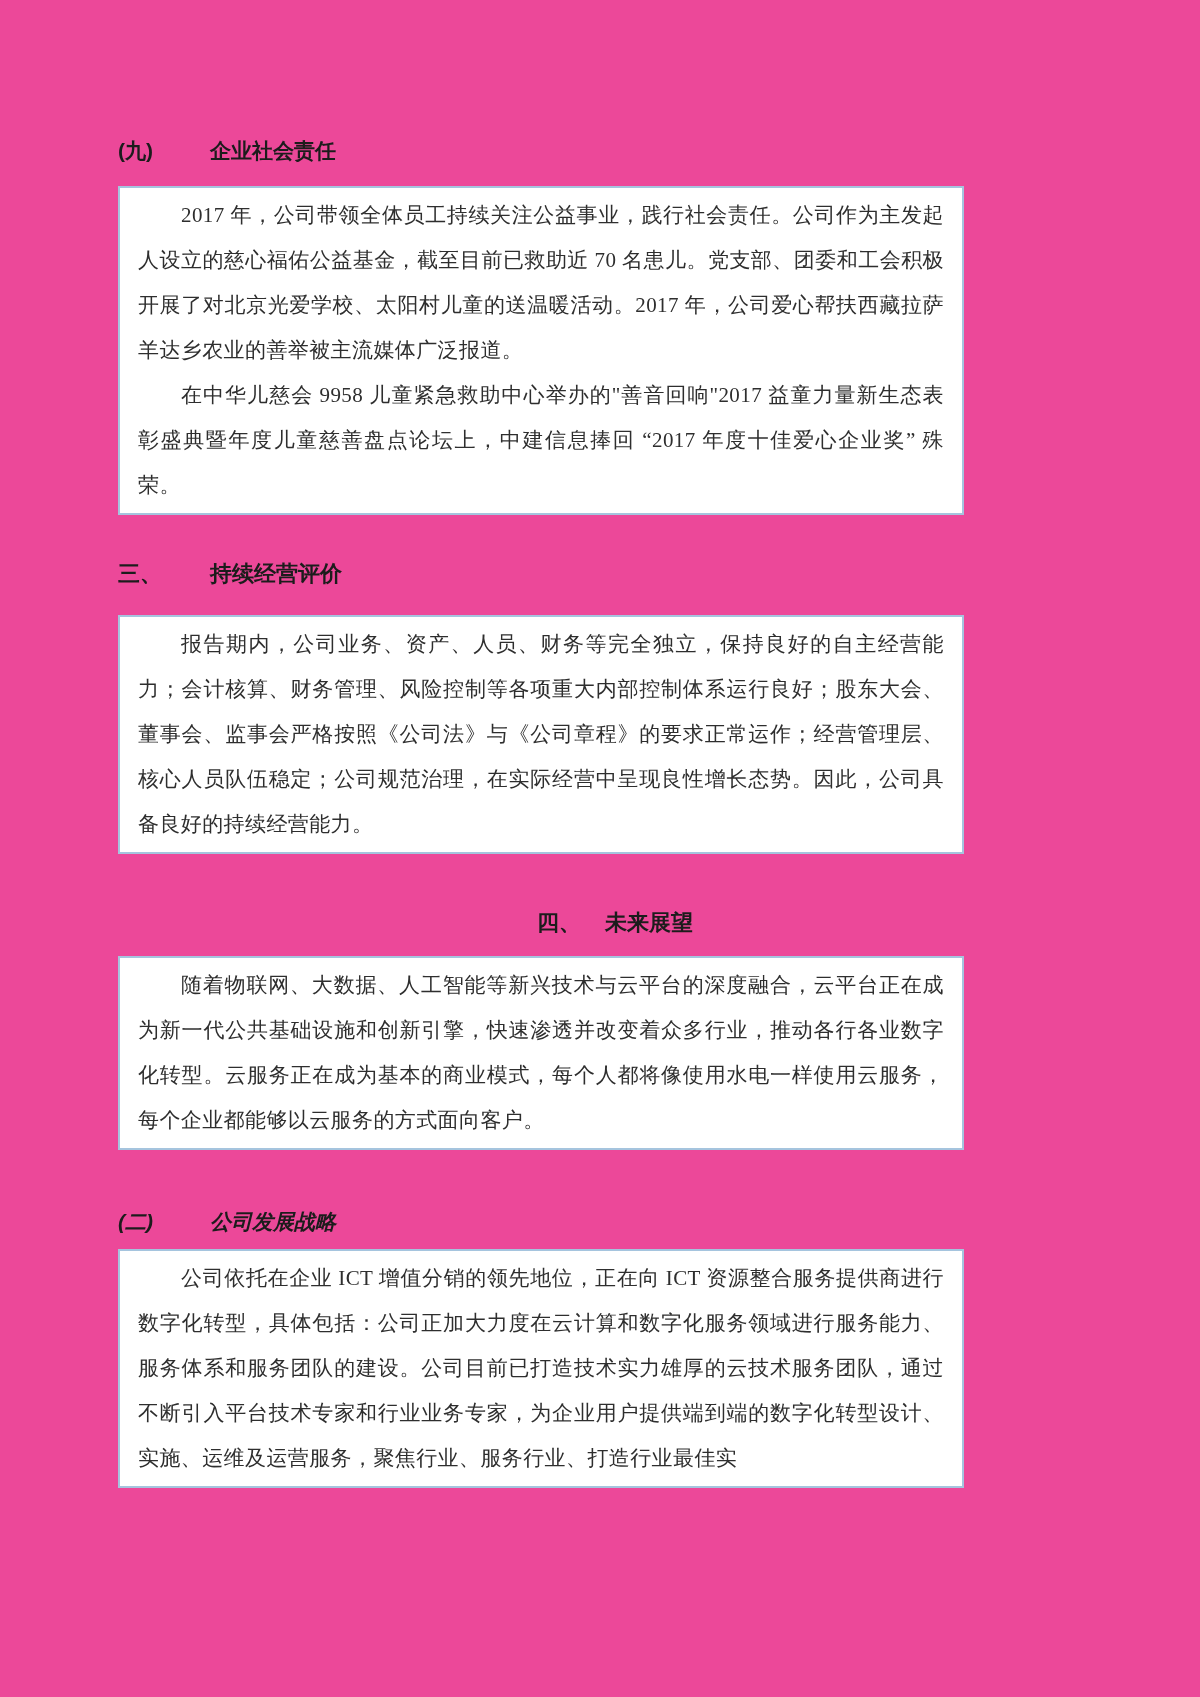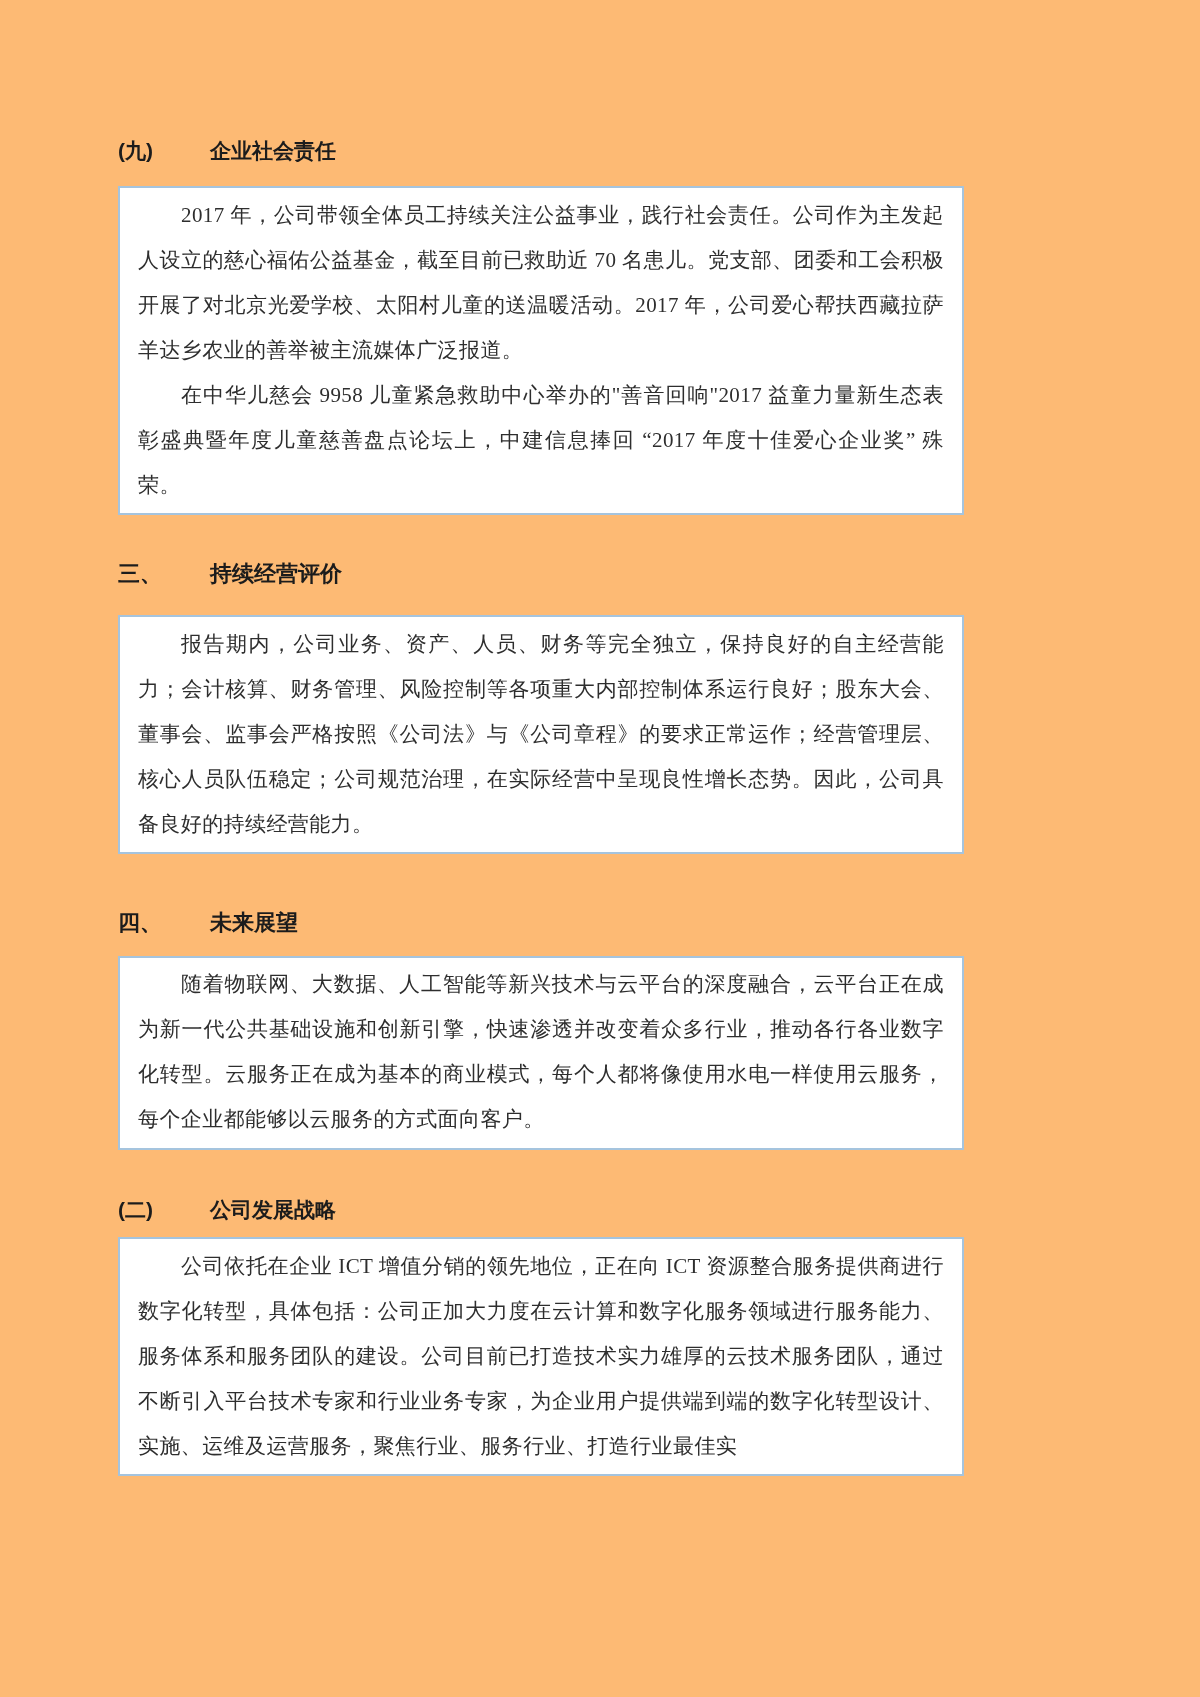--- a/index.html
+++ b/index.html
@@ -2,21 +2,21 @@
 <html><head>
 <meta charset="utf-8">
 <style>
   * { margin: 0; padding: 0; box-sizing: border-box; }
   html, body { background: #ffffff; }
   .page {
     position: relative;
     width: 1200px;
     height: 1697px;
     margin: 0 auto;
-    background: #fdba74;
+    background: #ec4899;
     padding: 136px 112px 0 118px;
     font-family: "Liberation Serif", "DejaVu Serif", serif;
     color: #303030;
     overflow: hidden;
   }
   .heading {
     font-family: "Liberation Sans", "DejaVu Sans", sans-serif;
     font-weight: bold;
     color: #1c1c1c;
     white-space: nowrap;
@@ -35,24 +35,24 @@
     line-height: 45px;
     text-align: justify;
     text-indent: 43px;
     letter-spacing: 0.4px;
     color: #2e2e2e;
   }
   
   .mt-box1 { margin-top: 20px; }
   .mt-h3   { margin-top: 42px; }
   .mt-box2 { margin-top: 24px; }
-  .mt-h4   { margin-top: 52px; }
+  .mt-h4   { margin-top: 52px; text-align: center; }
   .mt-h41  { margin-top: 13px; }
-  .mt-box3 { margin-top: 16px; font-family: Liberation Mono, monospace; }
-  .mt-h42  { margin-top: 45px; }
+  .mt-box3 { margin-top: 16px; }
+  .mt-h42  { margin-top: 57px; font-style: italic; }
   .mt-box4 { margin-top: 12px; }
 </style>
 </head>
 <body>
 
 <div class="page">
 
   <div class="heading sub">
     <span class="hnum">(九)</span><span class="htitle">企业社会责任</span>
   </div>

